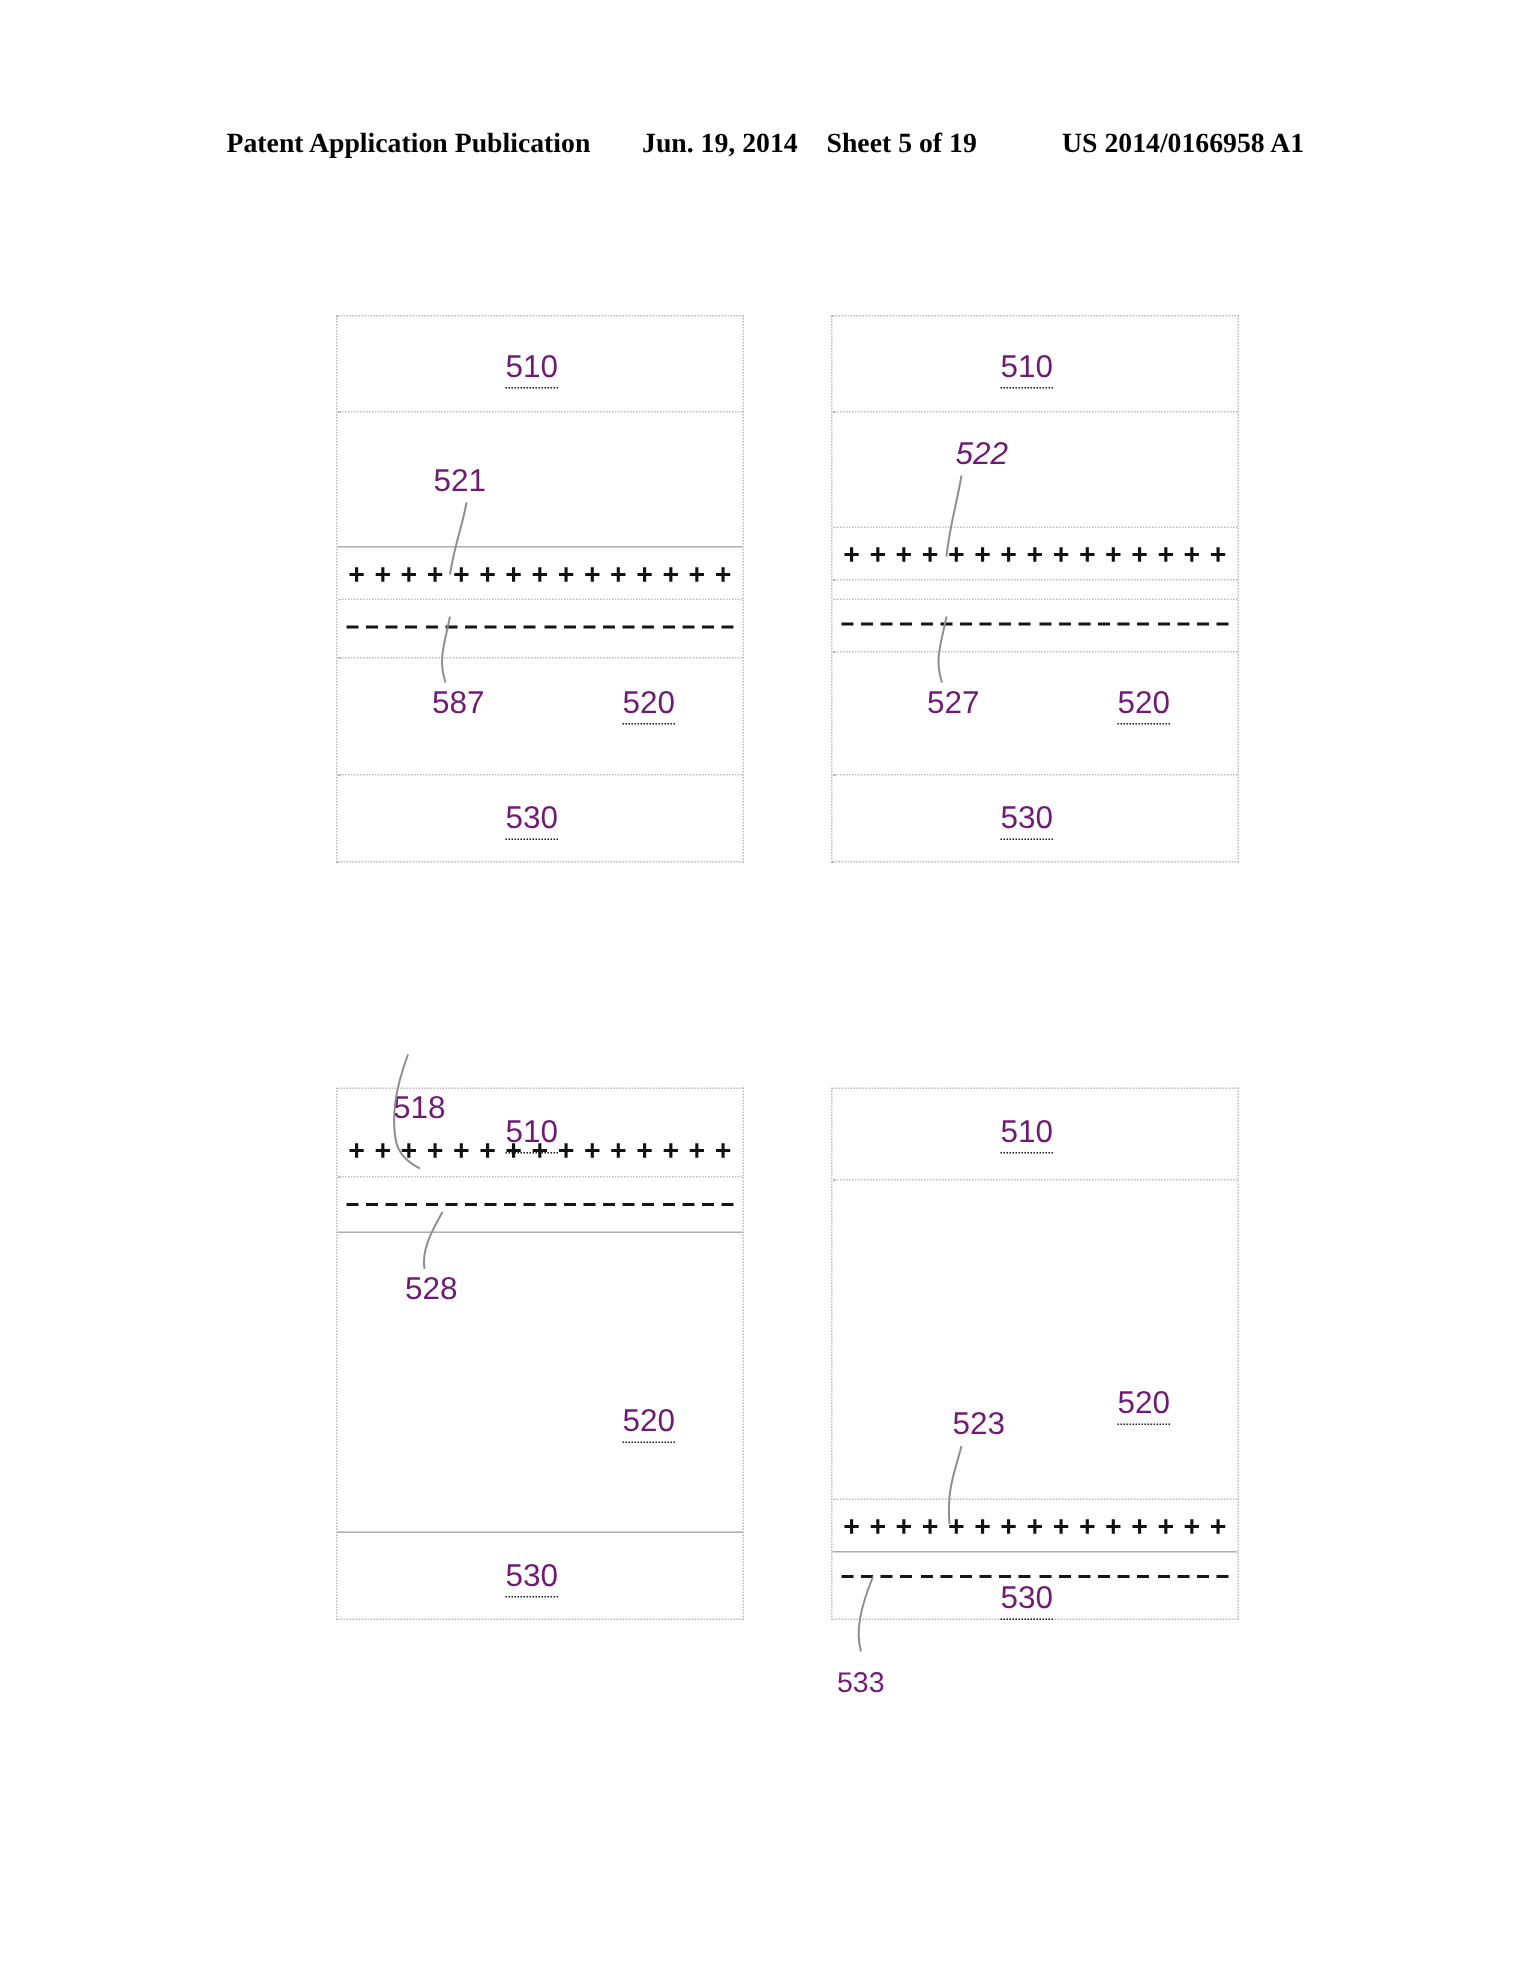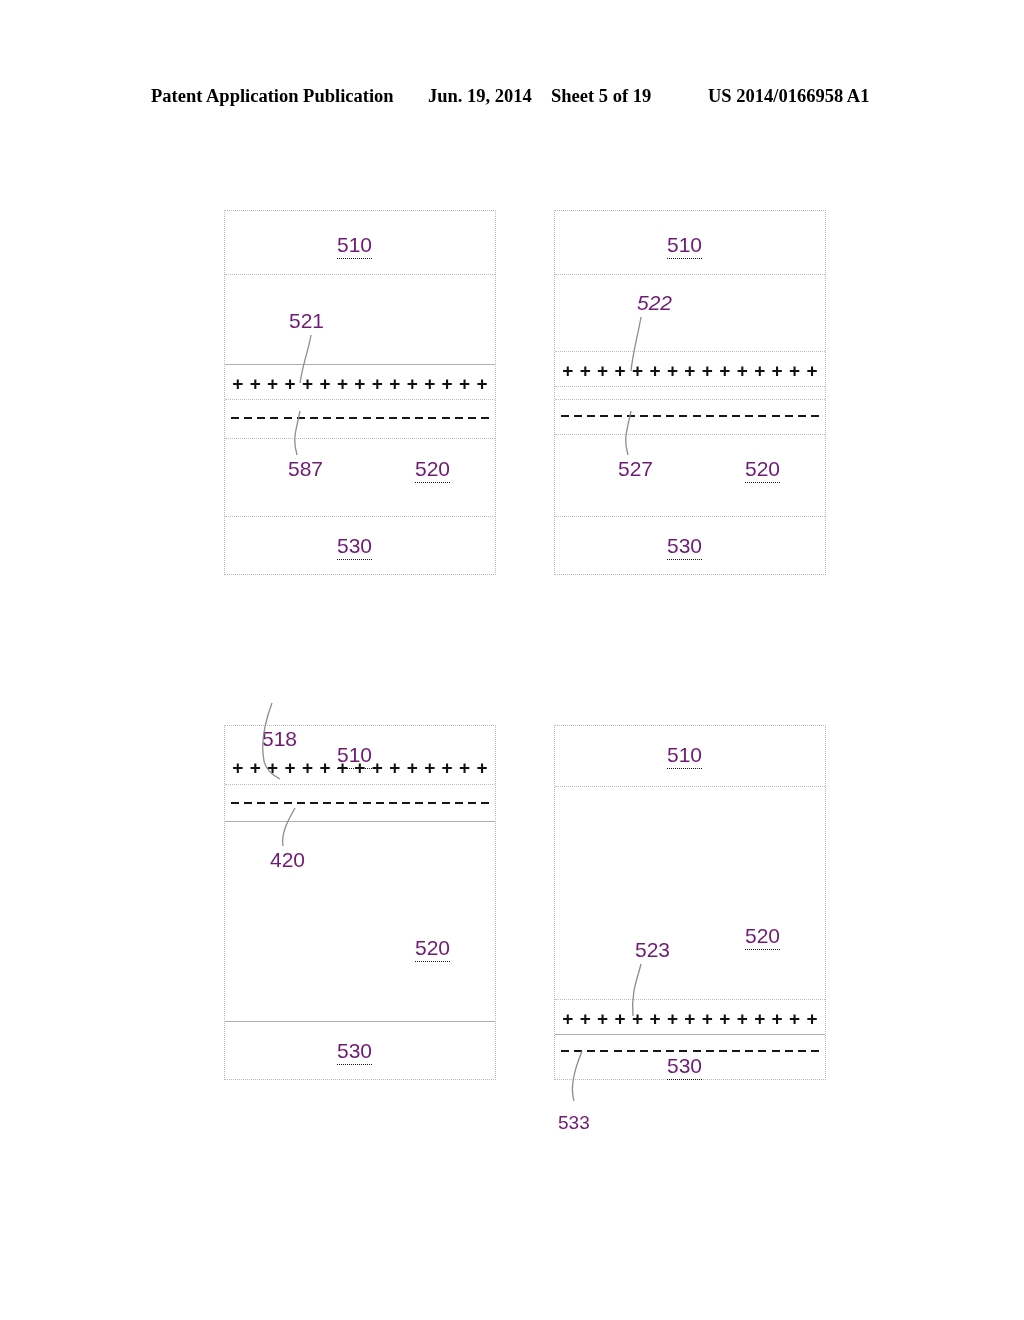--- a/index.html
+++ b/index.html
@@ -313,21 +313,21 @@
         <i></i>
         <i></i>
         <i></i>
         <i></i>
         <i></i>
         <i></i>
         <i></i>
     </div>
 
     <div class="ref underline" style="left:112px; top:17px;">510</div>
-    <div class="ref" style="left:45px;  top:122px;">420</div>
+    <div class="ref" style="left:45px;  top:122px;">528</div>
     <div class="ref underline" style="left:190px; top:210px;">520</div>
     <div class="ref underline" style="left:112px; top:313px;">530</div>
 
     <svg class="leader" style="left:0; top:0; width:272px; height:355px;">
       <path d="M 70 82 C 62 96, 56 108, 58 120"></path>
     </svg>
   </div>
 
   <div class="ref" style="left:38px; top:-42px;margin-top:44px;">518</div>
   <svg class="leader" style="left:0; top:-50px; width:272px; height:120px;">

